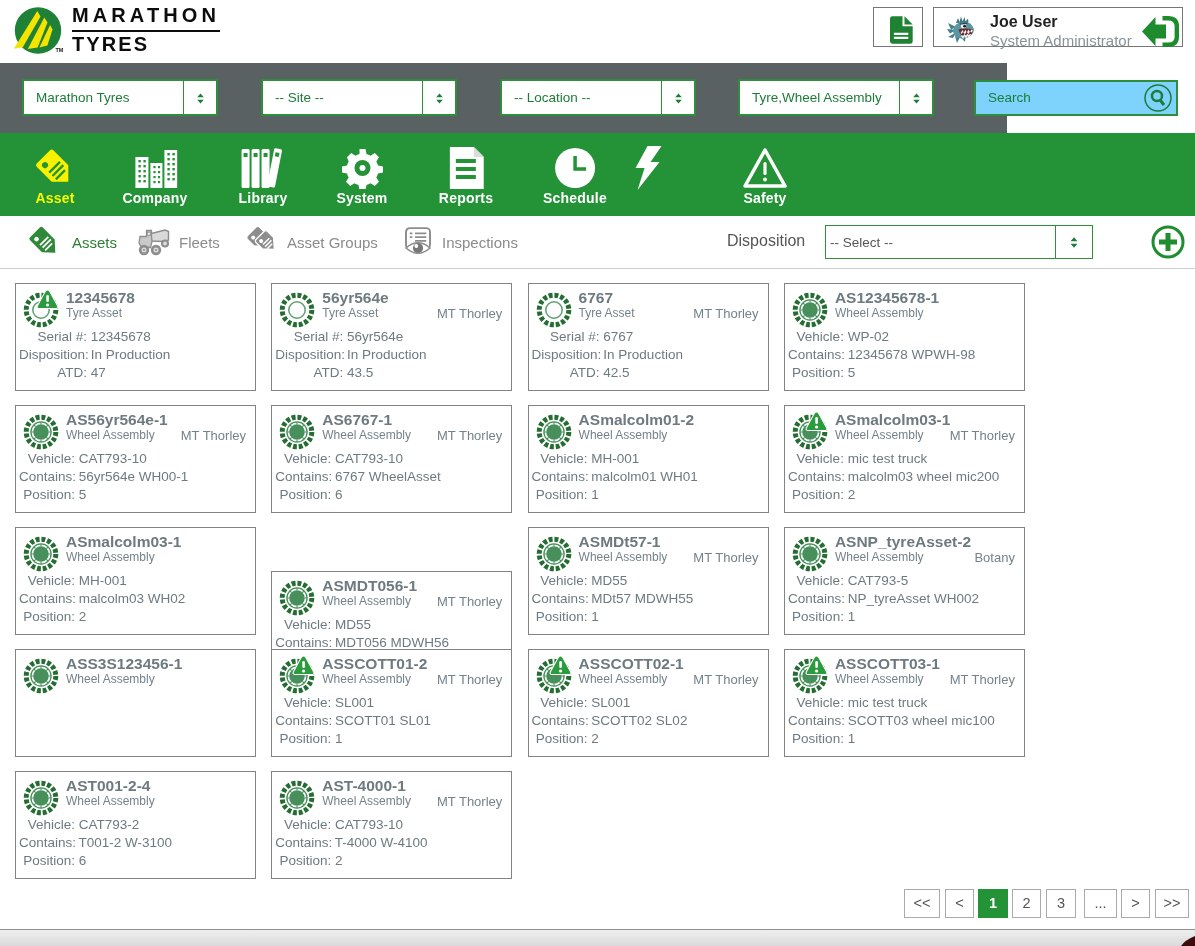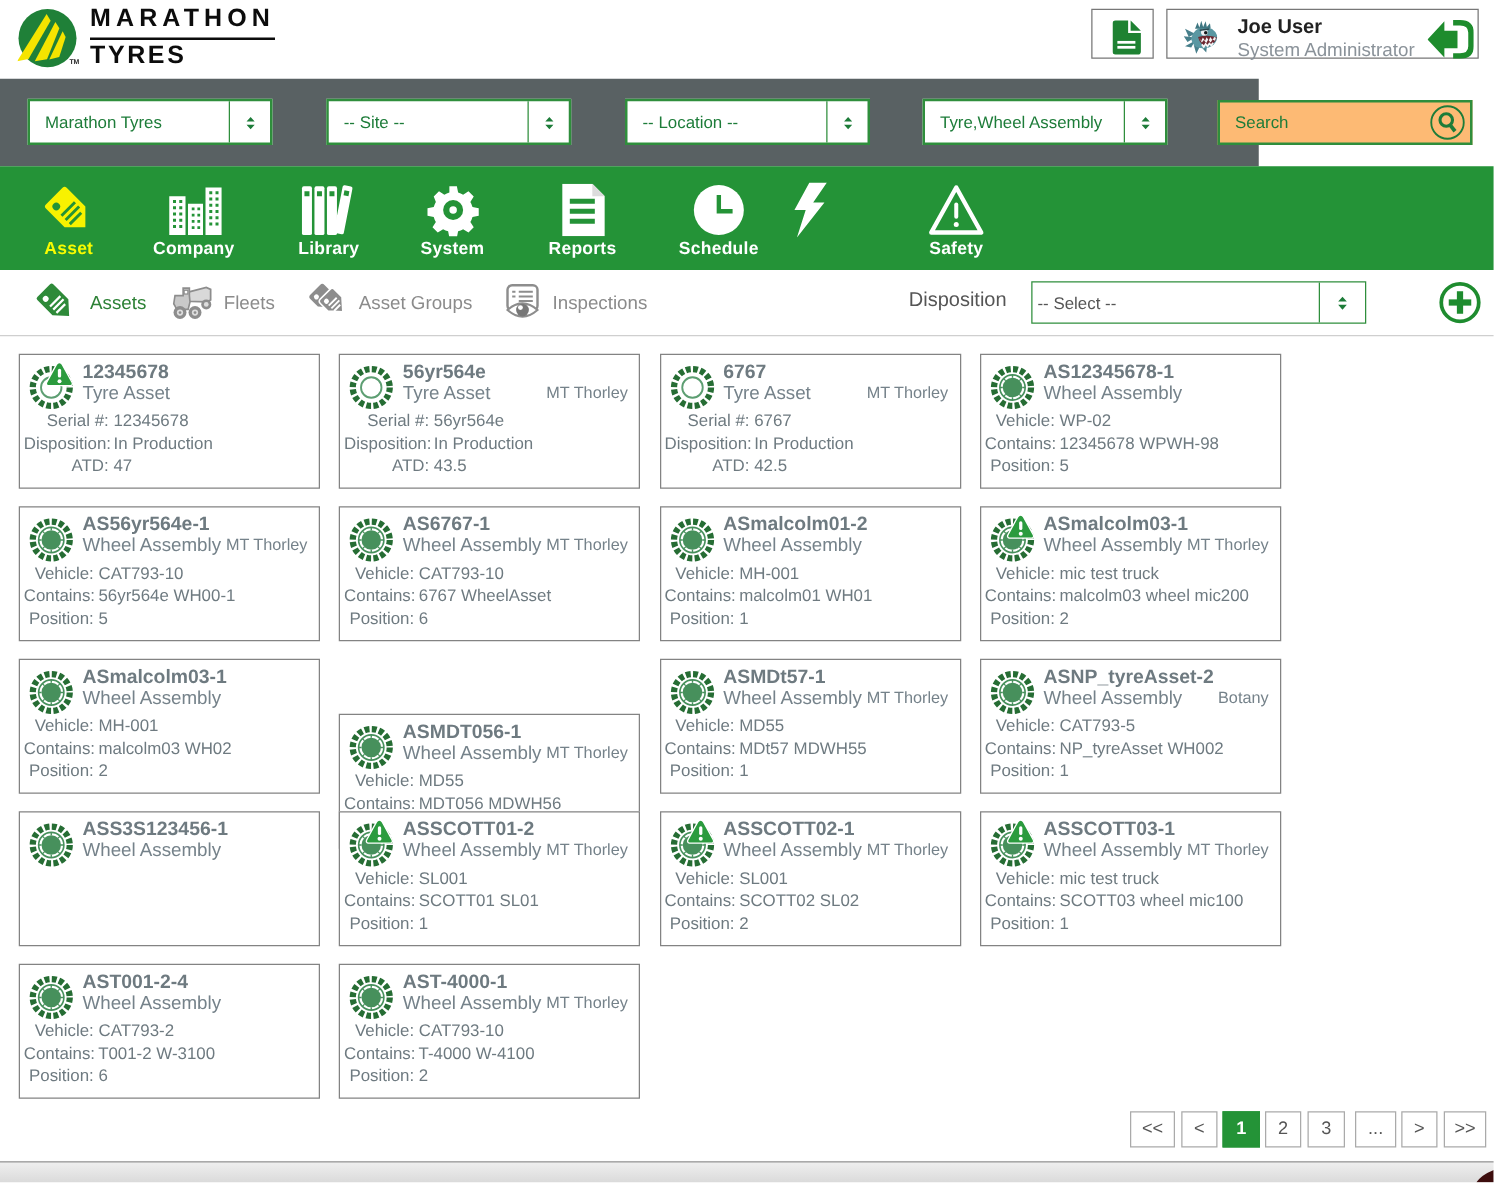--- a/index.html
+++ b/index.html
@@ -20,21 +20,21 @@
 .uname { position:absolute; left:56px; top:5px; font-size:16px; font-weight:bold; color:#222; }
 .urole { position:absolute; left:56px; top:24px; font-size:15px; color:#8a9299; }
 
 
 .filterbar { position:absolute; left:0; top:63px; width:1007px; height:70px; background:#596163; }
 .fsel { position:absolute; top:16px; height:37px; width:196px; background:#fff;
   border:2px solid #2f8e3c; color:#1d7c39; font-size:13.5px; line-height:33px; }
 .fsel .txt { position:absolute; left:12px; top:0; }
 .fsel .sep { position:absolute; right:32px; top:0; bottom:0; width:1px; background:#2f8e3c; }
 .fsel .arr { position:absolute; right:11px; top:11px; }
-.search { position:absolute; left:974px; top:17px; width:204px; height:36px; background:#fdba74;
+.search { position:absolute; left:974px; top:17px; width:204px; height:36px; background:#7dd3fc;
   border:2px solid #2f8e3c; }
 .search .txt { position:absolute; left:12px; top:8px; color:#1d7c39; font-size:13.5px; }
 
 
 .mainnav { position:absolute; left:0; top:133px; width:1195px; height:83px; background:#249337;
   display:flex; }
 .nitem { display:flex; flex-direction:column; align-items:center; color:#fff; }
 .nitem .lab { font-size:14px; font-weight:bold; color:#fff; margin-top:1px; letter-spacing:0.2px; }
 .nitem.active .lab { color:#f8fb00; }
 .nicon { height:42px; display:flex; align-items:center; justify-content:center; }
@@ -51,21 +51,21 @@
 .dispsel .txt { position:absolute; left:4px; top:9px; font-size:13.5px; color:#555; }
 .dispsel .sep { position:absolute; right:36px; top:0; bottom:0; width:1px; background:#2f8e3c; }
 .dispsel .arr { position:absolute; right:13px; top:10px; }
 
 
 .cards { position:absolute; left:15px; top:283px; width:1180px; }
 .card { position:absolute; width:241px; height:108px; border:1px solid #838383; background:#fff; }
 .card .cicon { position:absolute; left:7px; top:8px; }
 .card .badge { position:absolute; left:20px; top:5px; }
 .card .title { position:absolute; left:50px; top:5px; font-size:15.5px; font-weight:bold; color:#6e7a80; }
-.card .sub { position:absolute; left:50px; top:22px; font-size:15px; color:#75828a; }
+.card .sub { position:absolute; left:50px; top:22px; font-size:12px; color:#75828a; }
 .card .loc { position:absolute; right:9px; top:22px; font-size:13px; color:#75828a; }
 .card .body { position:absolute; left:3px; top:44px; width:232px; font-size:13.5px; color:#6e7a80; line-height:18.2px; }
 .card .body .ln { white-space:nowrap; }
 .card .body .lb { display:inline-block; text-align:right; }
 .tcard .lb { width:68px; }
 .wcard .lb { width:56px; }
 
 
 .pag { position:absolute; top:889px; height:29px; }
 .pbox { position:absolute; top:0; height:29px; border:1px solid #aaa; background:#fff; color:#555;

